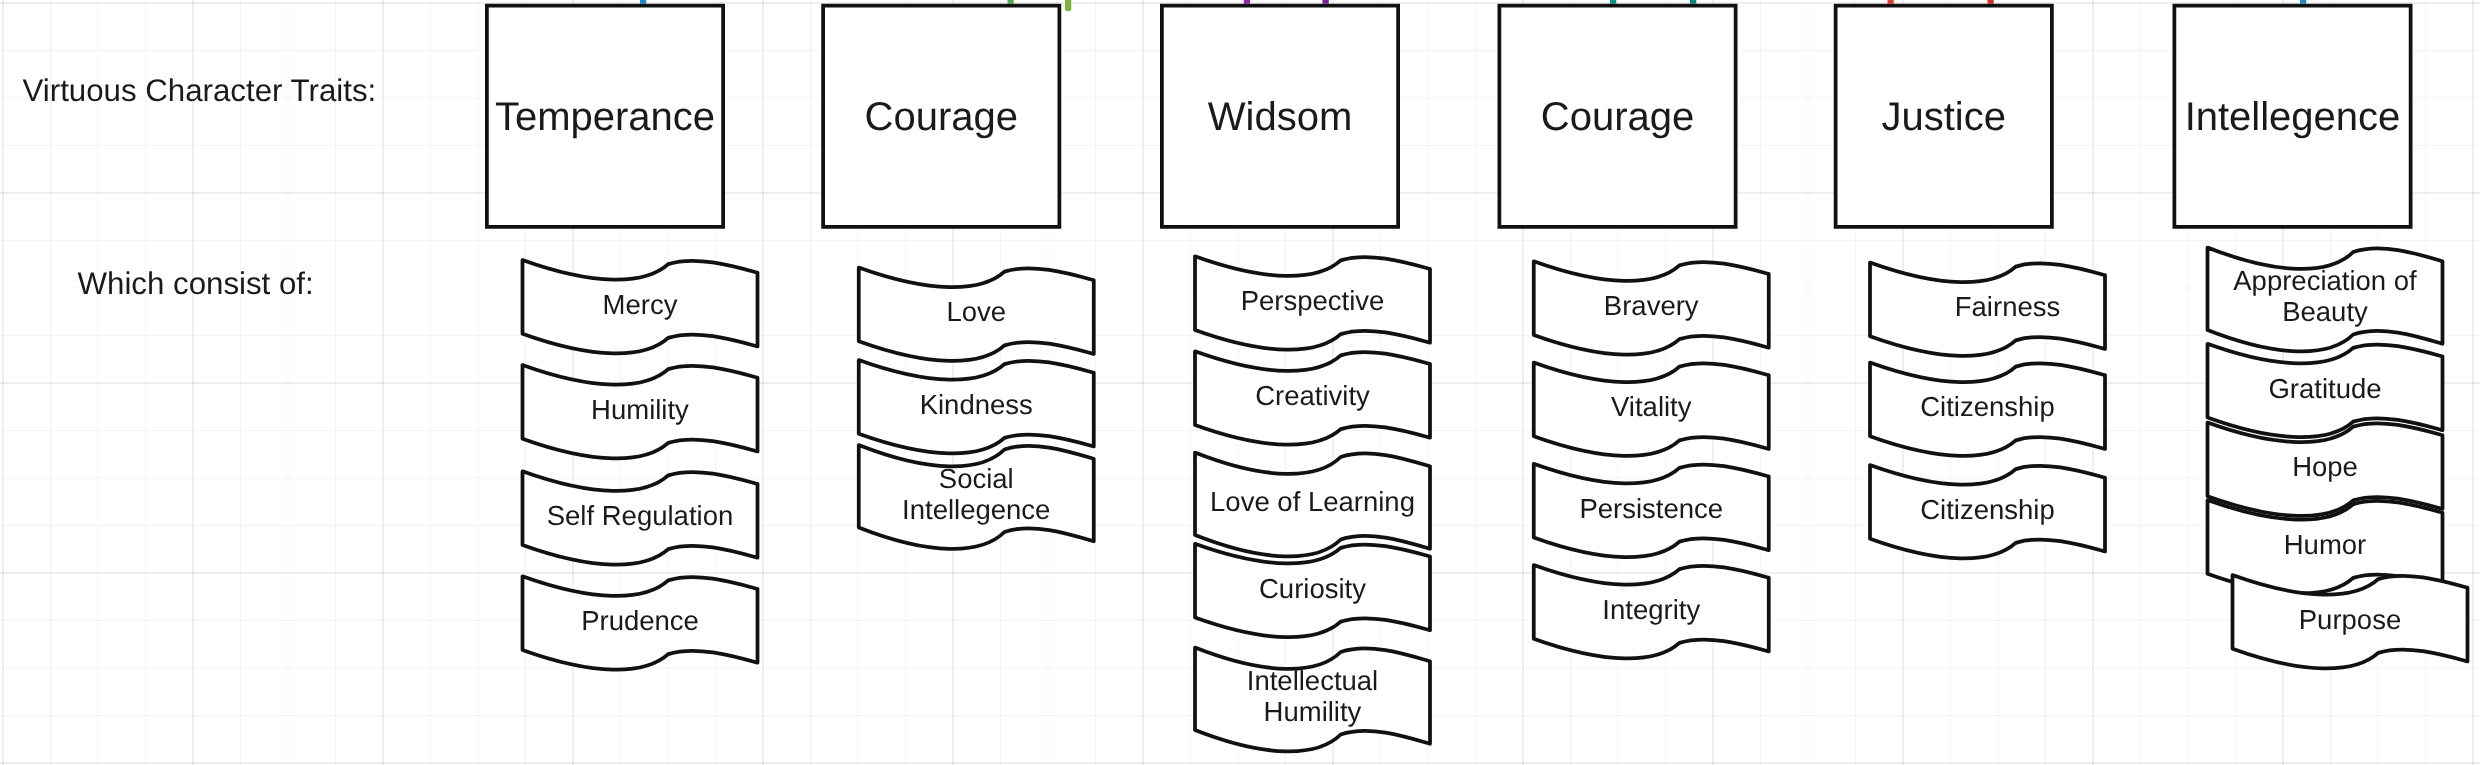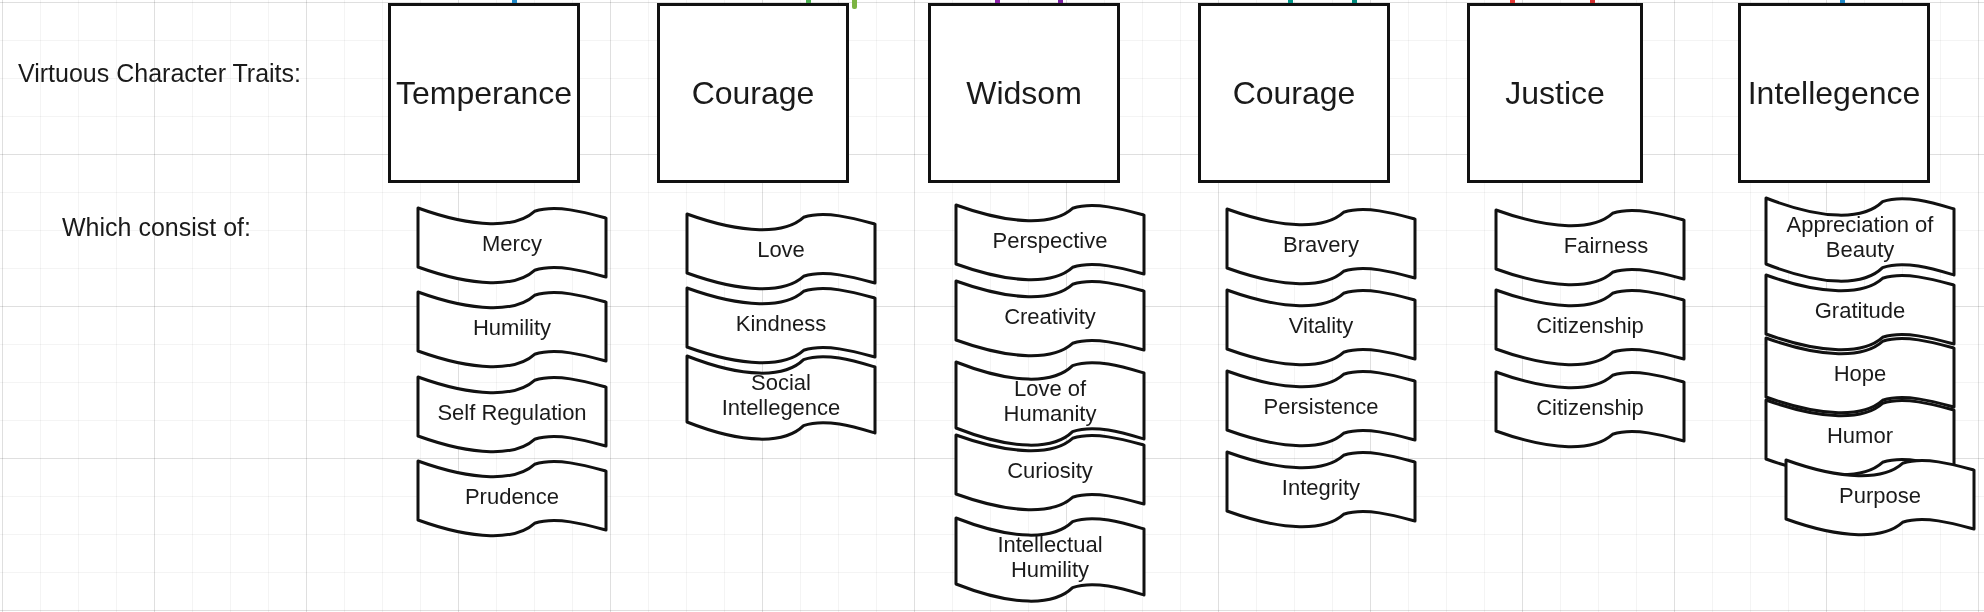--- a/index.html
+++ b/index.html
@@ -191,21 +191,21 @@
       </svg>
       <div class="banner-label" style="top: 0px; height: 70px;">
         <span style="display: block; max-width: 170px; text-align: right;">Creativity</span>
       </div>
     </div>
     <div class="banner" style="left: 956px; top: 362px; width: 188px; height: 78px;">
       <svg width="216" height="106" viewBox="-14 -14 216 106" style="left: -14px; top: -14px;">
         <path d="M 0 0 C 56.4 22.200000000000003 97.76 22.200000000000003 116.56 3.5999999999999996 C 139.12 -4.199999999999999 169.20000000000002 5.4 188 11.040000000000001 L 188 77.04 C 169.20000000000002 71.4 139.12 61.8 116.56 69.6 C 97.76 88.2 56.4 88.2 0 66 Z" fill="#ffffff" stroke="#111111" stroke-width="3" stroke-linejoin="round"></path>
       </svg>
       <div class="banner-label" style="top: 0px; height: 78px;">
-        <span style="display: block; max-width: 170px;">Love of Humanity</span>
+        <span style="display: block; max-width: 170px;">Love of Learning</span>
       </div>
     </div>
     <div class="banner" style="left: 956px; top: 435px; width: 188px; height: 70px;">
       <svg width="216" height="98" viewBox="-14 -14 216 98" style="left: -14px; top: -14px;">
         <path d="M 0 0 C 56.4 20.35 97.76 20.35 116.56 3.3 C 139.12 -3.8499999999999996 169.20000000000002 4.95 188 10.120000000000001 L 188 69.12 C 169.20000000000002 63.95 139.12 55.15 116.56 62.3 C 97.76 79.35 56.4 79.35 0 59 Z" fill="#ffffff" stroke="#111111" stroke-width="3" stroke-linejoin="round"></path>
       </svg>
       <div class="banner-label" style="top: 0px; height: 70px;">
         <span style="display: block; max-width: 170px;">Curiosity</span>
       </div>
     </div>

